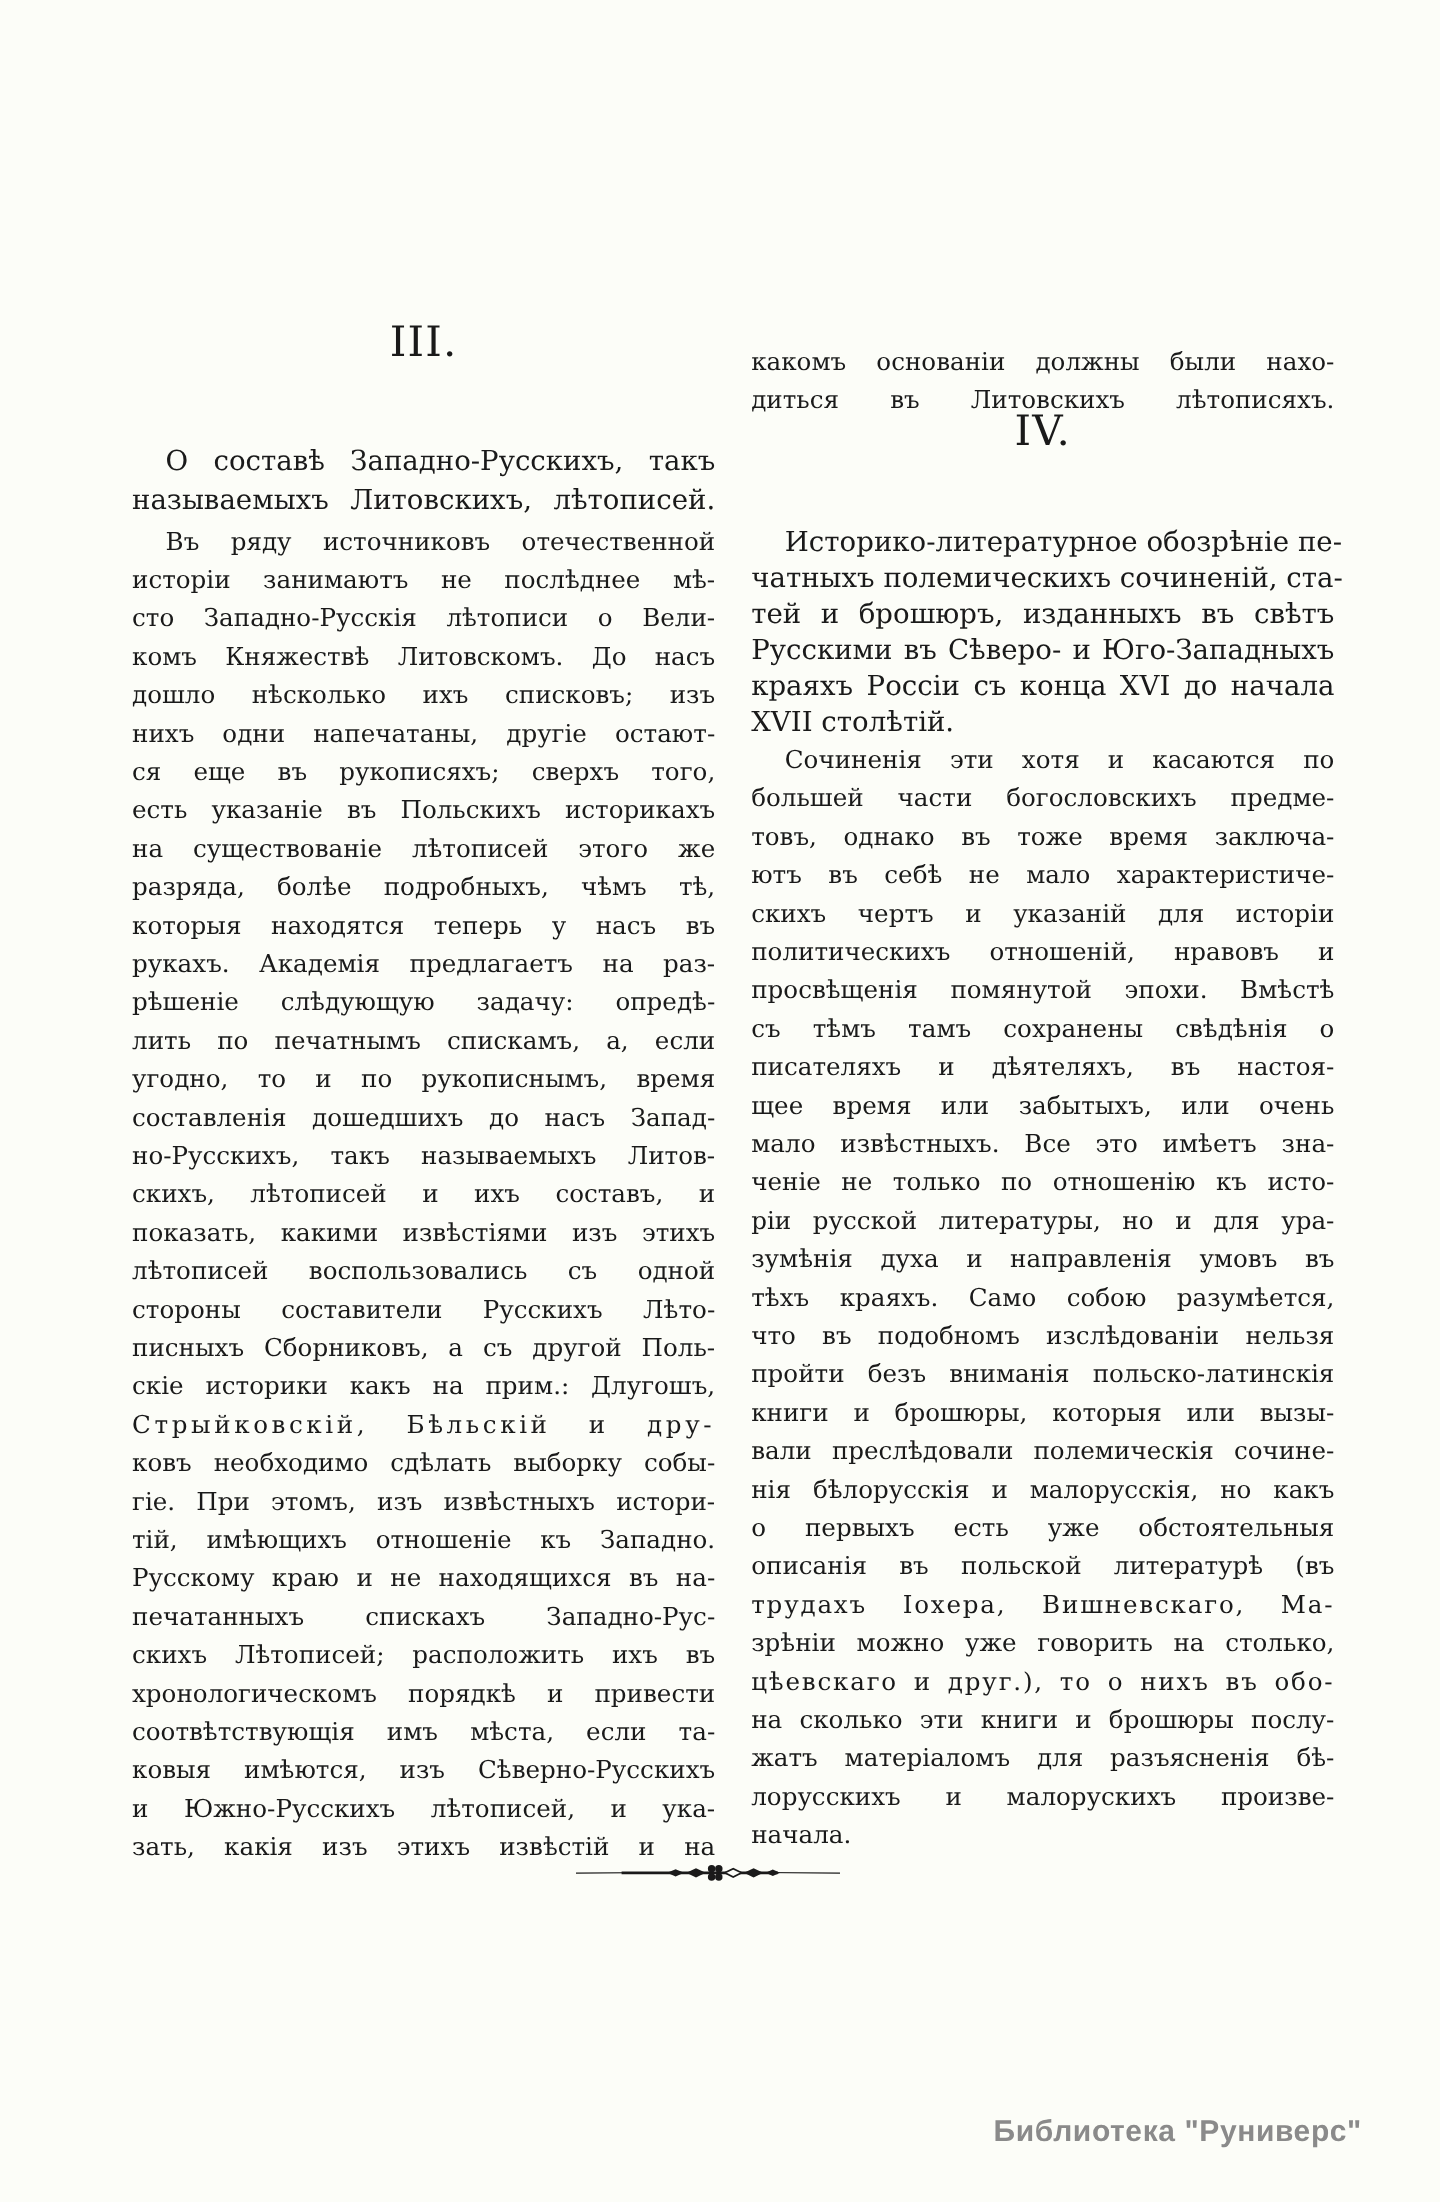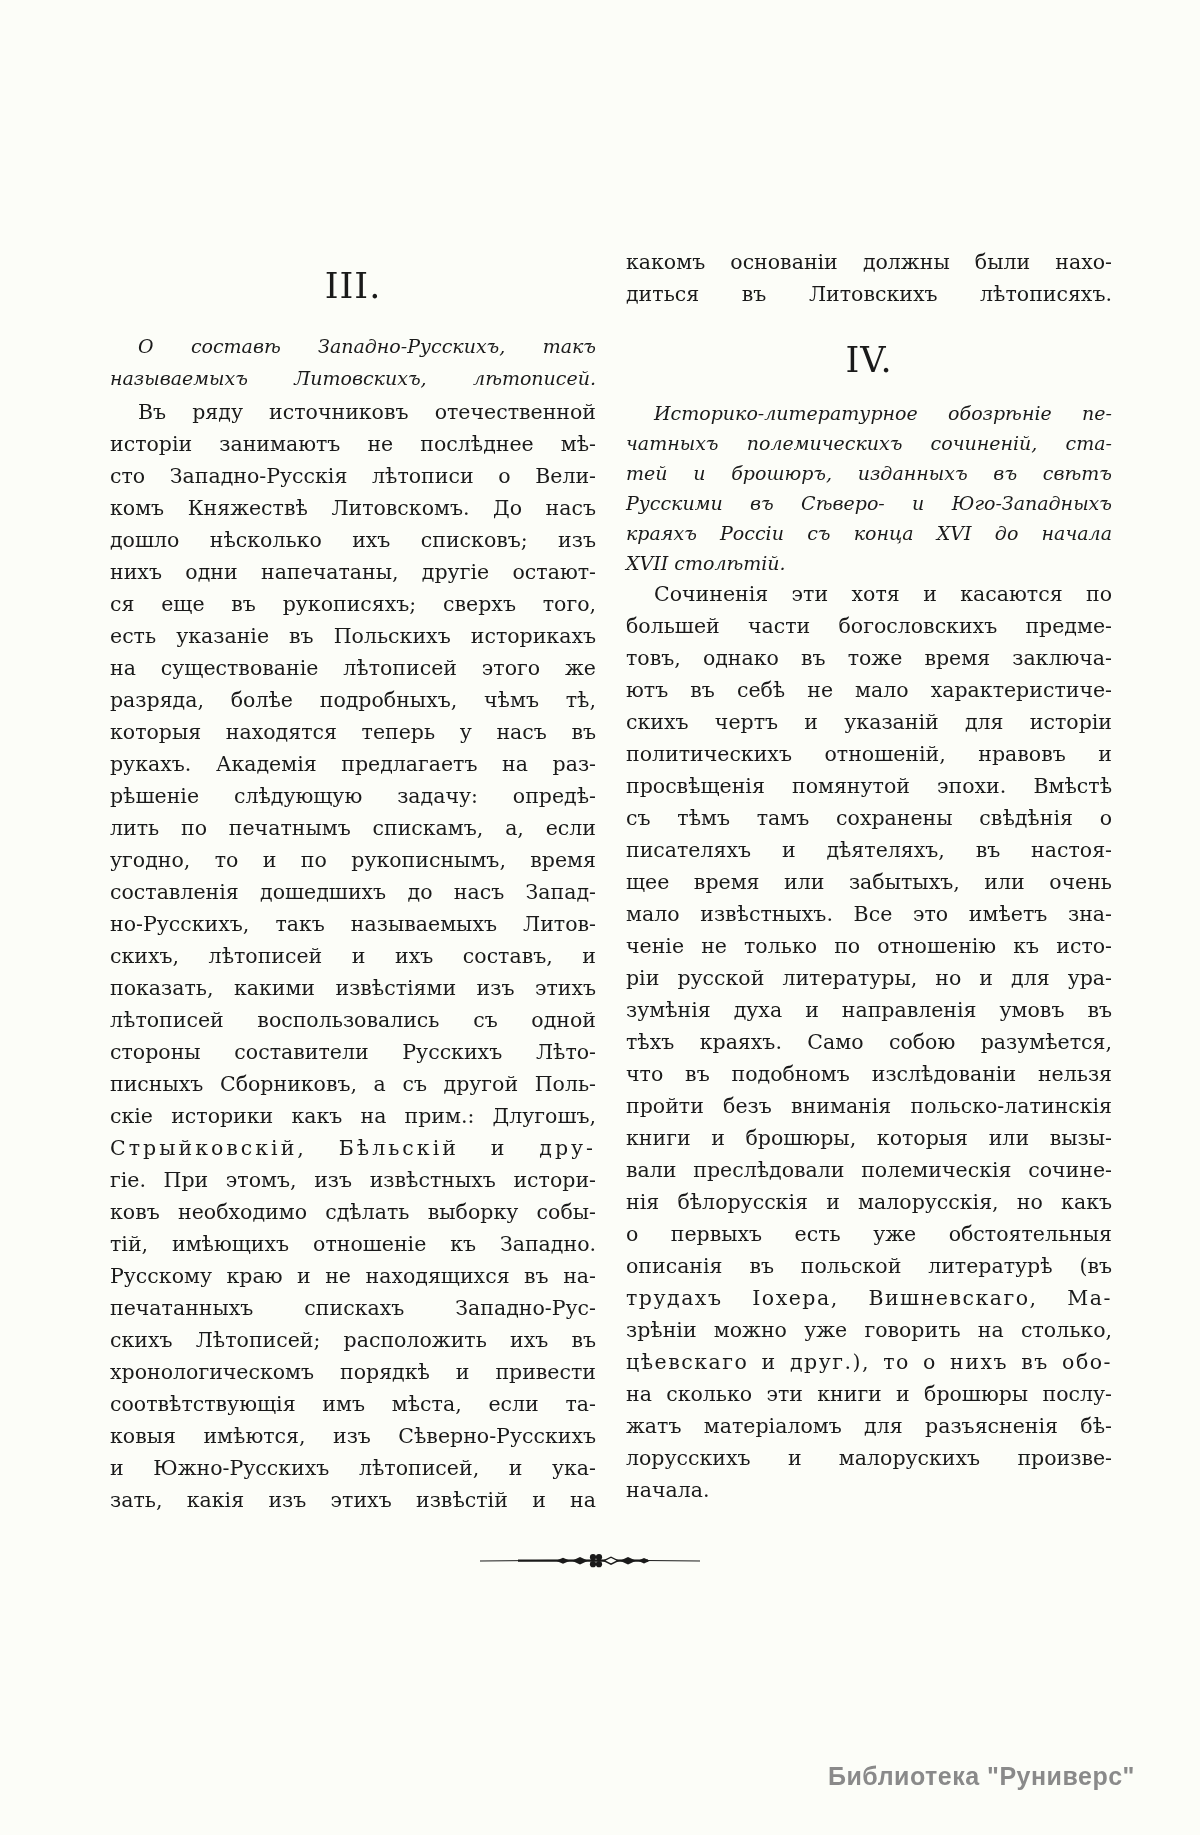--- a/index.html
+++ b/index.html
@@ -7,35 +7,35 @@
     position:relative;
     width:1200px;height:1835px;
     background:#fcfdf8;
     font-family:"DejaVu Serif","Liberation Serif",serif;
     color:#1a1a1a;
     overflow:hidden;
   }
   .col{position:absolute;width:486px;}
   #left-col{left:110px;top:0;}
   #right-col{left:626px;top:0;}
-  .block{position:absolute;left:0;width:486px;}
+  .block{position:absolute;left:0;width:486px;margin-top:39px;}
   .chapter-heading{
     position:absolute;left:0;width:486px;
     text-align:center;
     font-size:35px;line-height:36px;
     letter-spacing:1px;
   }
   .ln{
     height:32px;line-height:32px;
     font-size:20.5px;
     text-align:justify;
     text-align-last:justify;
     white-space:nowrap;
   }
-  .subtitle .ln{font-style:italic;font-size:19px;}
+  .subtitle .ln{font-size:23px;}
   .sub6 .ln{height:30px;line-height:30px;}
   .ln.in{text-indent:28px;}
   .ln.end{text-align-last:left;}
   .ln.sp{letter-spacing:3px;}
   .ln.sp2{letter-spacing:1.5px;}
   .ornament{position:absolute;left:478px;top:1552px;width:224px;height:18px;}
   .watermark{
     position:absolute;left:828px;top:1760px;
     font-family:"Liberation Sans","DejaVu Sans",sans-serif;
     font-weight:bold;font-size:25px;line-height:32px;
@@ -74,22 +74,22 @@
       <div class="ln">угодно, то и по рукописнымъ, время</div>
       <div class="ln">составленія дошедшихъ до насъ Запад-</div>
       <div class="ln">но-Русскихъ, такъ называемыхъ Литов-</div>
       <div class="ln">скихъ, лѣтописей и ихъ составъ, и</div>
       <div class="ln">показать, какими извѣстіями изъ этихъ</div>
       <div class="ln">лѣтописей воспользовались съ одной</div>
       <div class="ln">стороны составители Русскихъ Лѣто-</div>
       <div class="ln">писныхъ Сборниковъ, а съ другой Поль-</div>
       <div class="ln">скіе историки какъ на прим.: Длугошъ,</div>
       <div class="ln sp">Стрыйковскій, Бѣльскій и дру-</div>
+      <div class="ln">ковъ необходимо сдѣлать выборку собы-</div>
       <div class="ln">гіе. При этомъ, изъ извѣстныхъ истори-</div>
-      <div class="ln">ковъ необходимо сдѣлать выборку собы-</div>
       <div class="ln">тій, имѣющихъ отношеніе къ Западно.</div>
       <div class="ln">Русскому краю и не находящихся въ на-</div>
       <div class="ln">печатанныхъ спискахъ Западно-Рус-</div>
       <div class="ln">скихъ Лѣтописей; расположить ихъ въ</div>
       <div class="ln">хронологическомъ порядкѣ и привести</div>
       <div class="ln">соотвѣтствующія имъ мѣста, если та-</div>
       <div class="ln">ковыя имѣются, изъ Сѣверно-Русскихъ</div>
       <div class="ln">и Южно-Русскихъ лѣтописей, и ука-</div>
       <div class="ln">зать, какія изъ этихъ извѣстій и на</div>
     </div>

